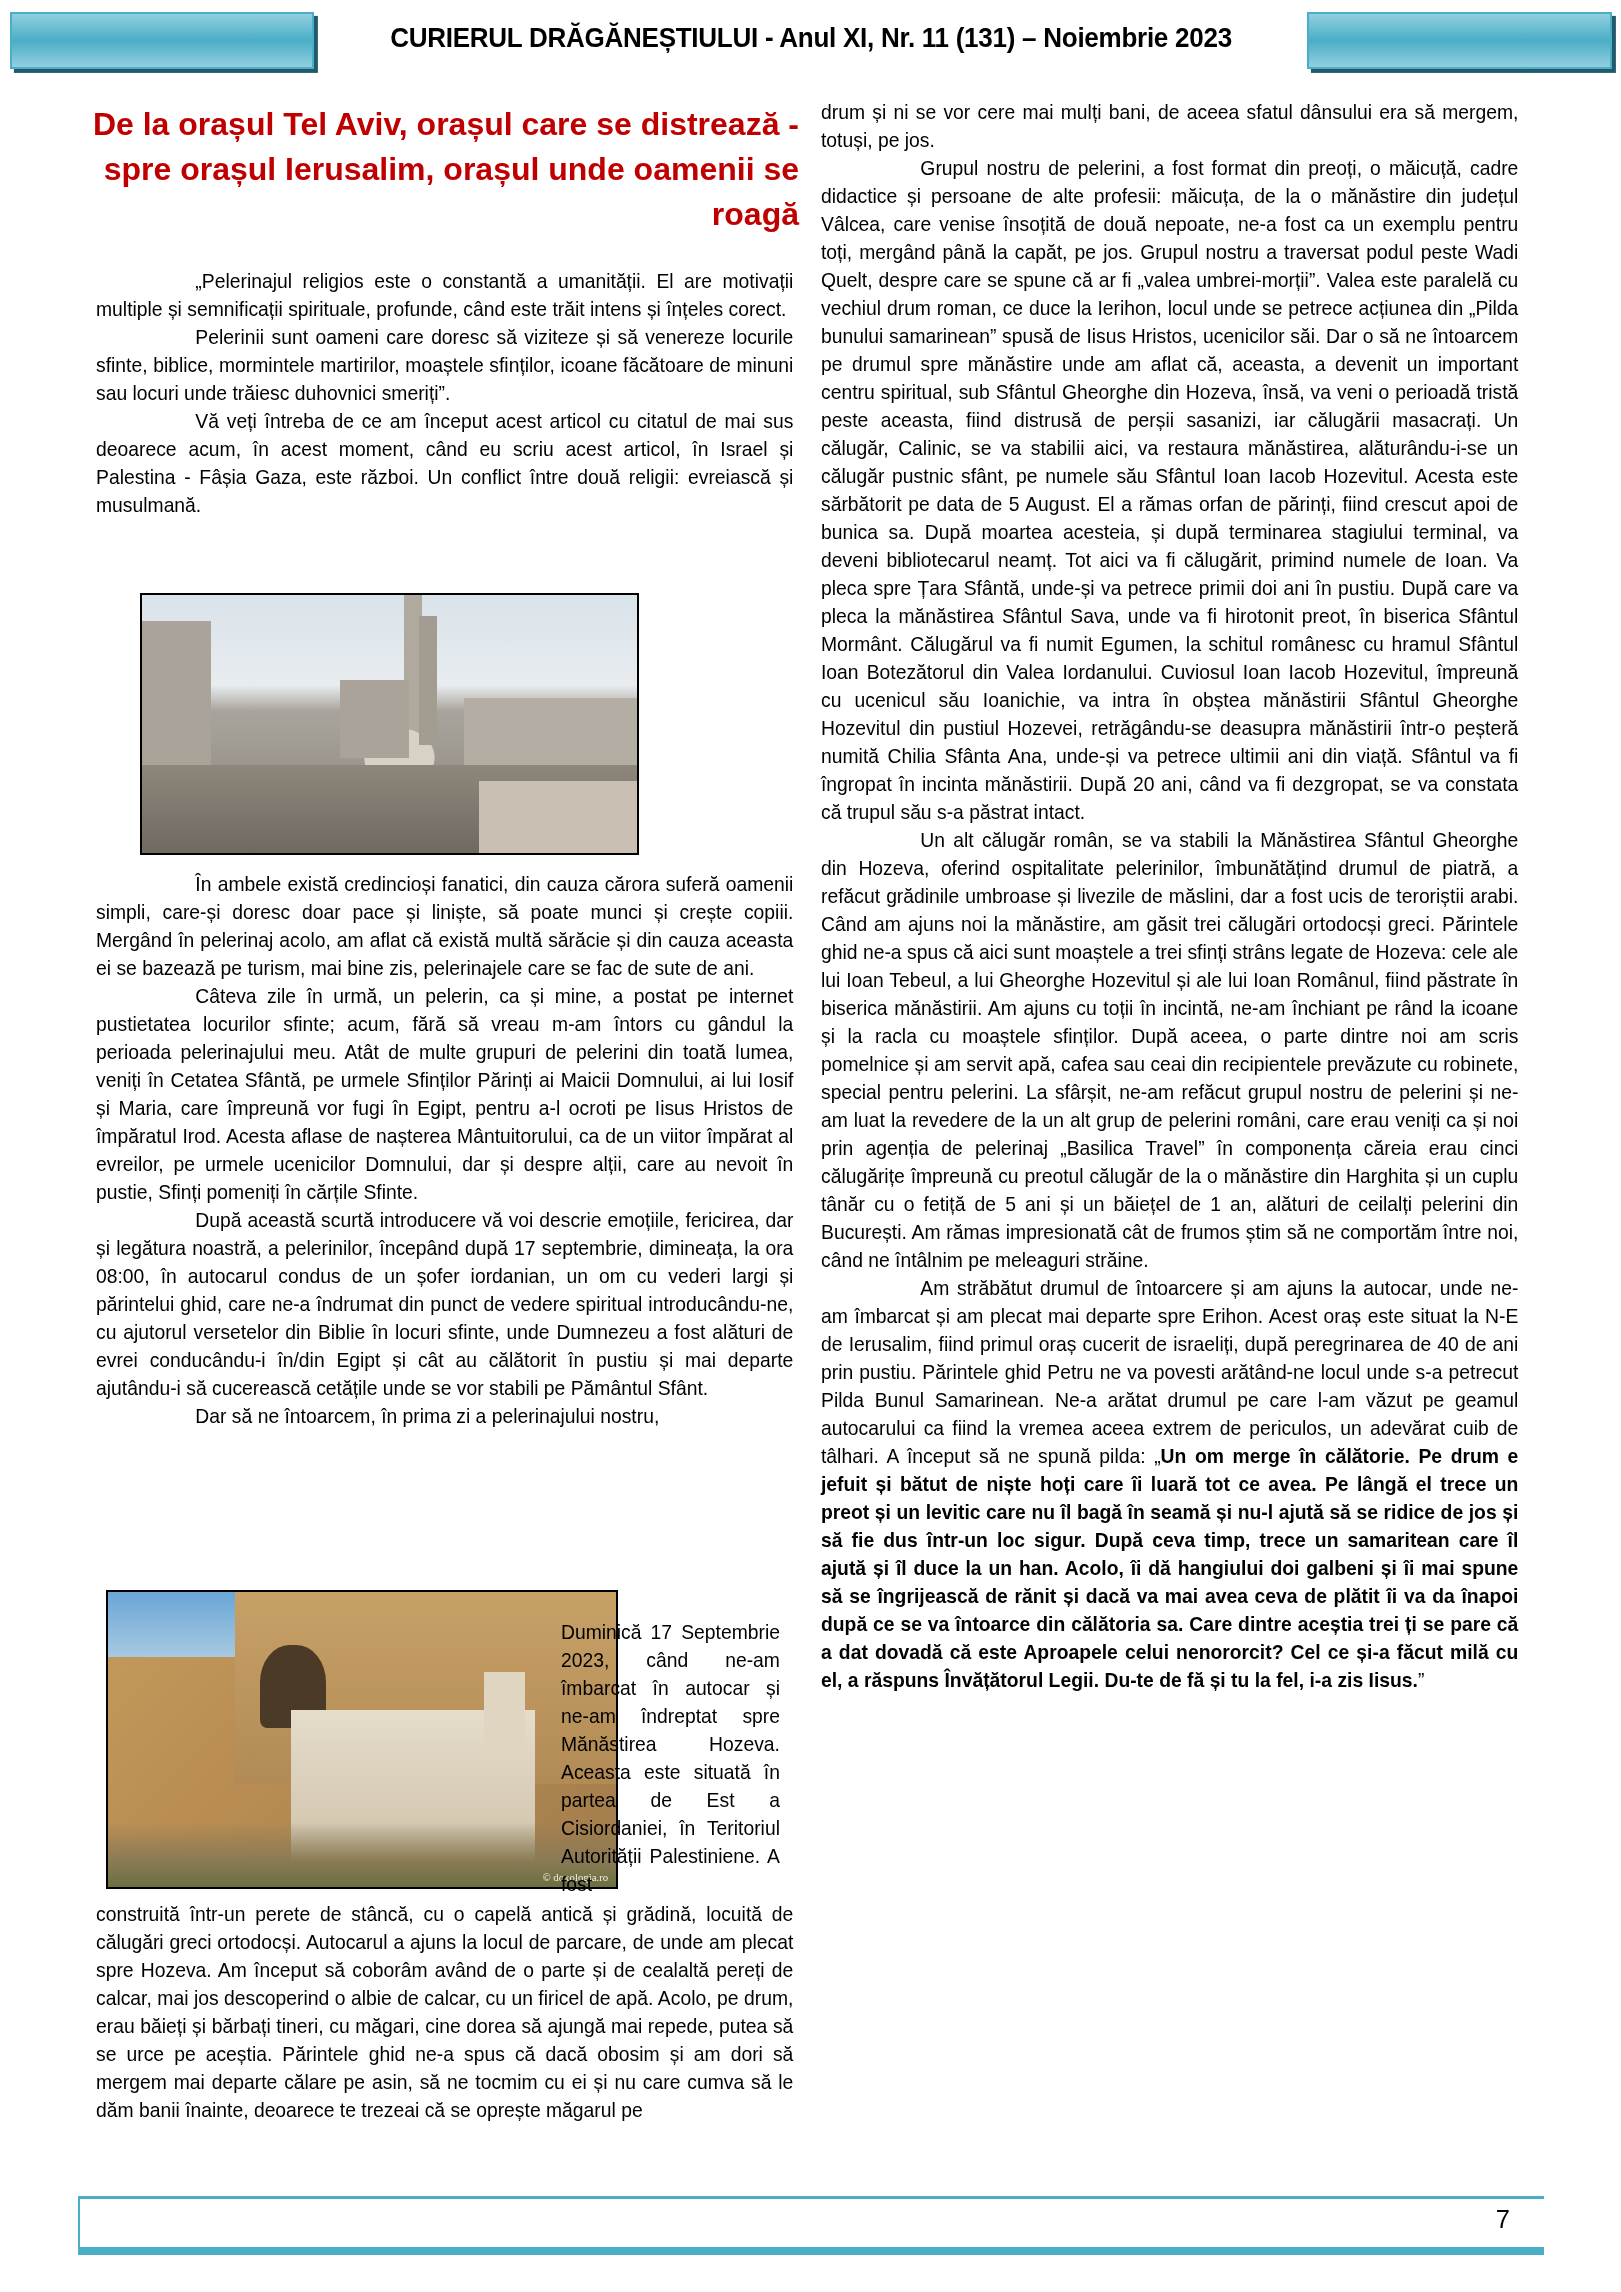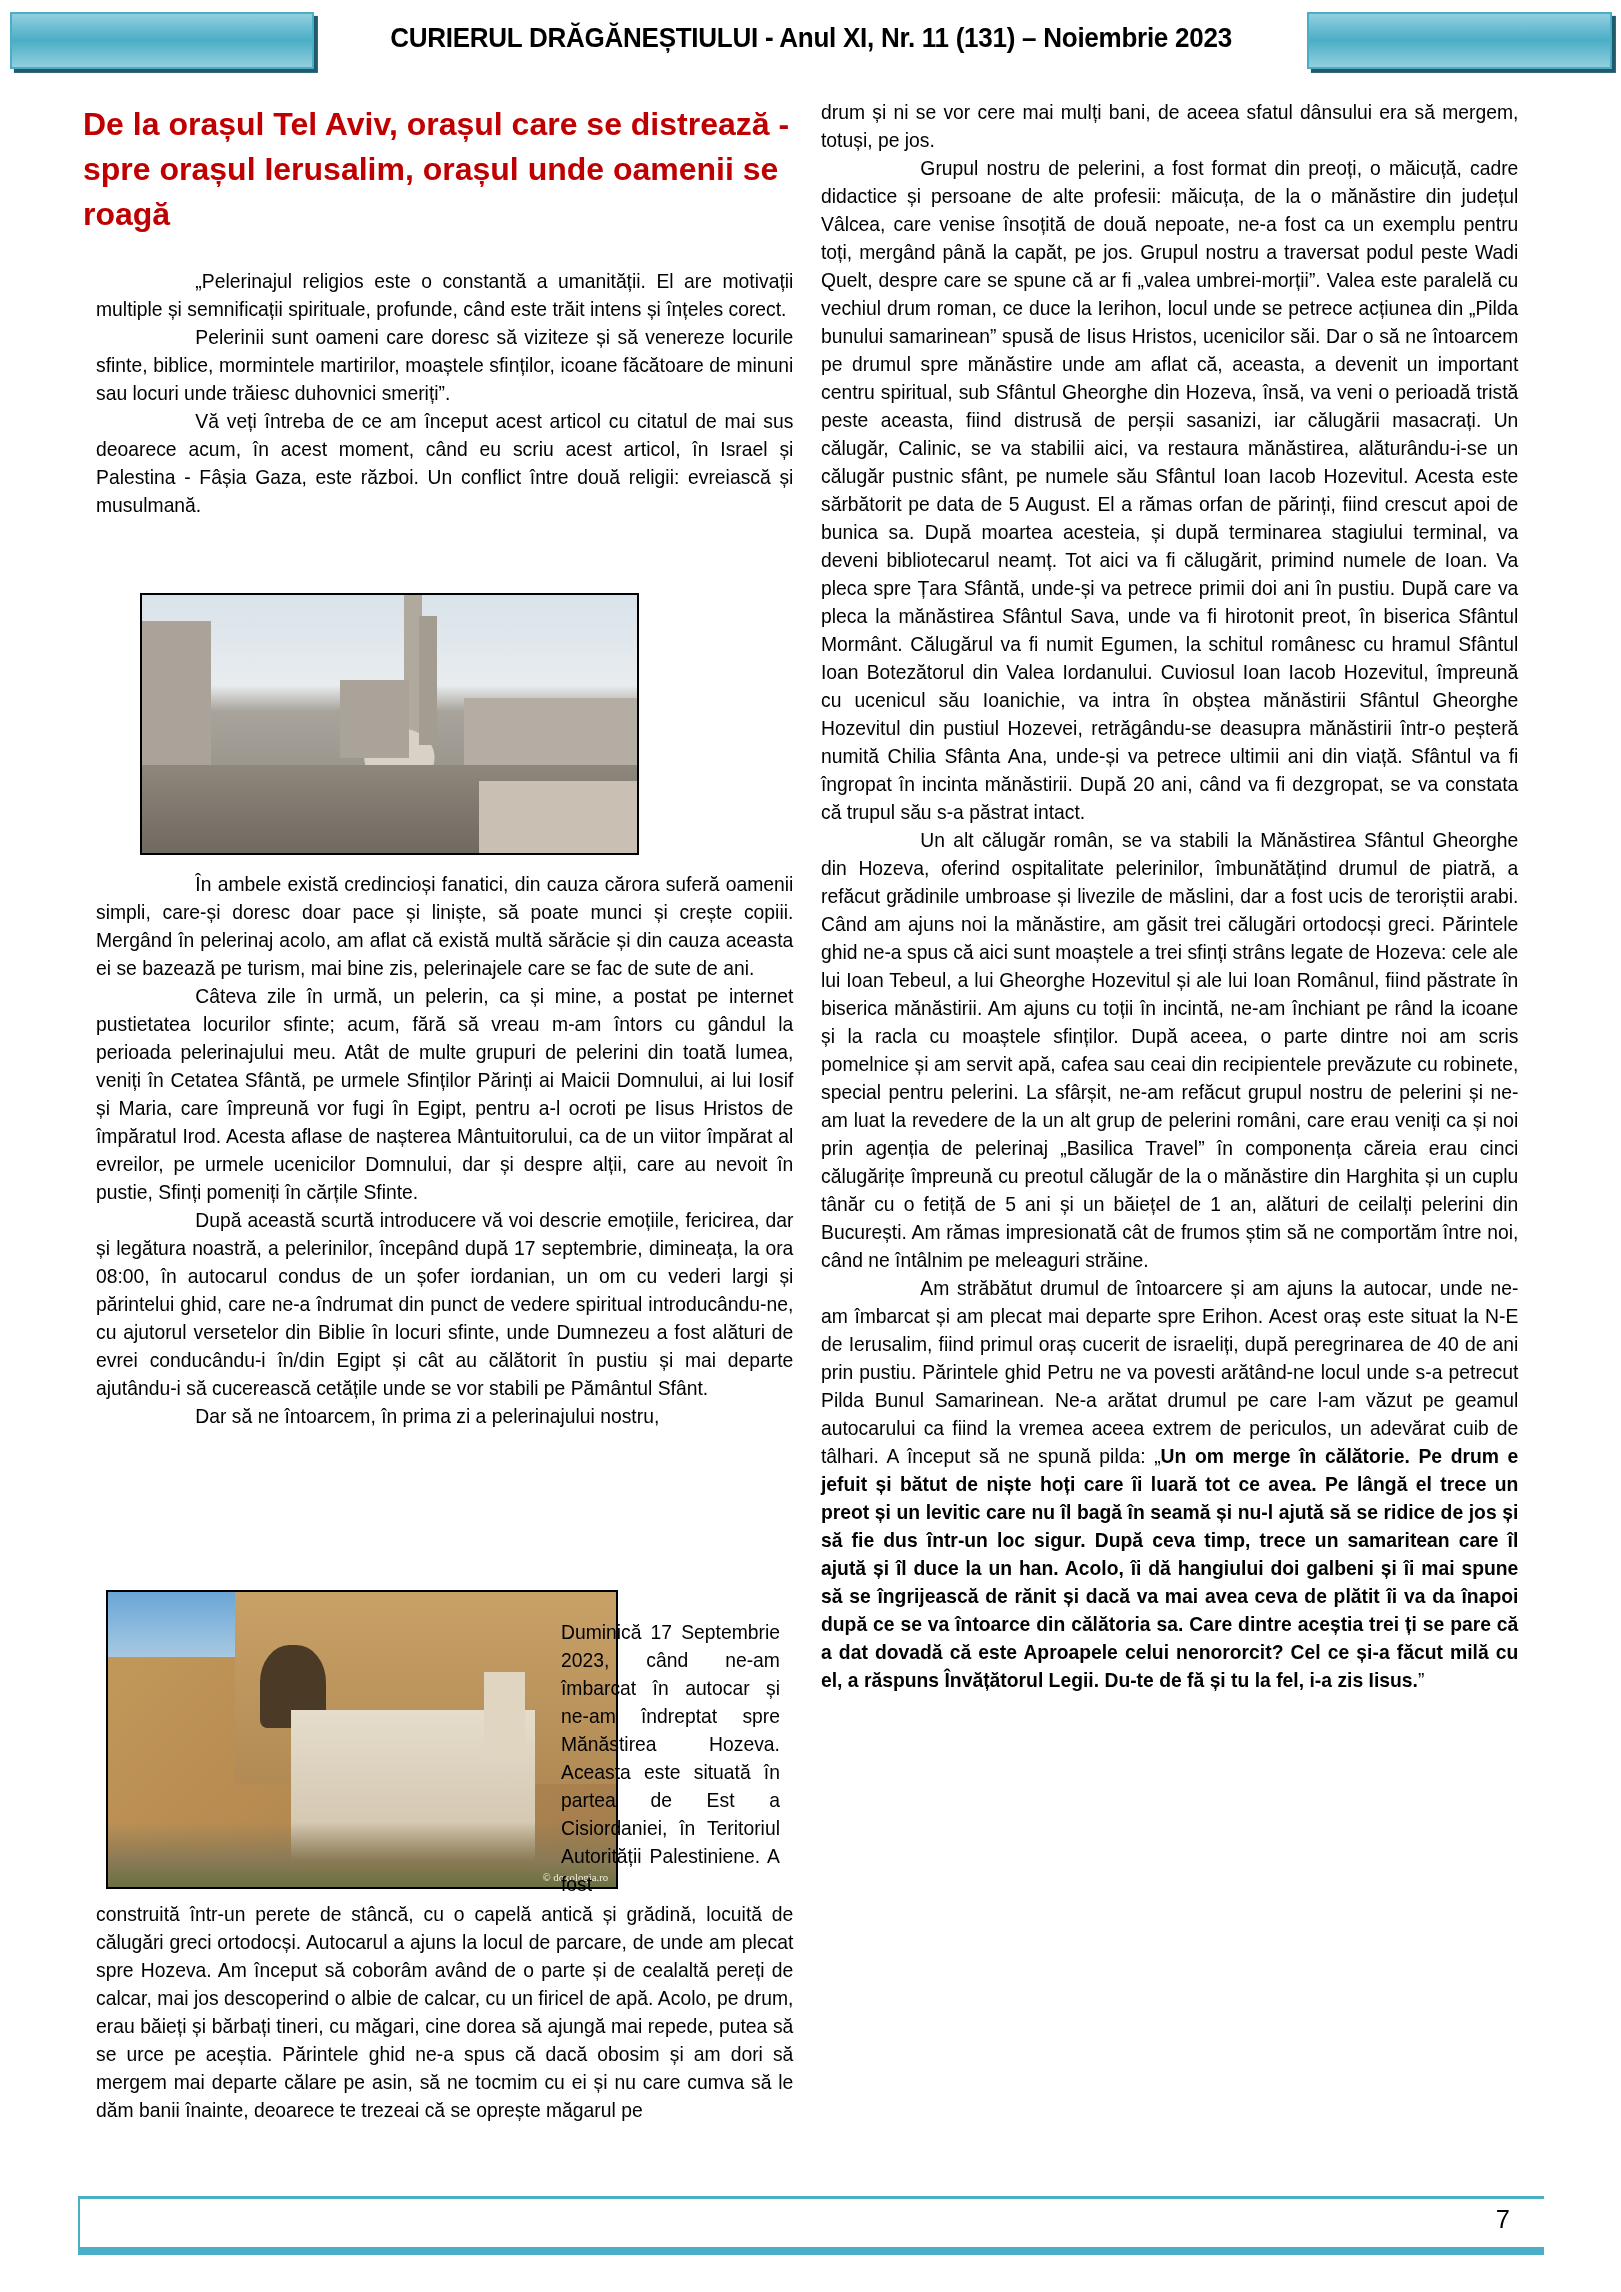--- a/index.html
+++ b/index.html
@@ -7,21 +7,21 @@
 
   .hdr-bar { position: absolute; top: 11.8px; height: 57px; box-sizing: border-box;
     border: 2.9px solid #4aaec6;
     background: linear-gradient(to bottom, #92cfe0 0%, #4aaec6 50%, #92cfe0 100%);
     box-shadow: 3.9px 3.9px 0 #215a6a; }
   .hdr-left { left: 9.8px; width: 304px; }
   .hdr-right { left: 1307px; width: 305px; }
   .hdr-title { position: absolute; top: 21.6px; left: 333px; width: 956px; text-align: center;
     font-family: "Liberation Sans", sans-serif; font-weight: bold; font-size: 28px; letter-spacing: -0.3px; white-space: nowrap; transform: scaleX(0.93); transform-origin: center; }
 
-  .article-title { position: absolute; left: 83px; top: 102px; width: 716px; text-align: left;
+  .article-title { position: absolute; left: 83px; top: 102px; width: 716px; text-align: right;
     color: #c00000; font-family: "Liberation Sans", sans-serif; font-weight: bold; font-size: 32px; line-height: 45px; margin: 0; }
 
   .col { position: absolute; font-family: "Liberation Sans", sans-serif; font-size: 21px; line-height: 28px; text-align: justify; transform: scaleX(0.92); transform-origin: left top; }
   .col p { margin: 0; }
   .col .ind { text-indent: 108px; }
   .b { font-weight: bold; }
 
   .photo { position: absolute; border: 2.9px solid #000; box-sizing: border-box; overflow: hidden; }
   .gaza { left: 140px; top: 593px; width: 499px; height: 262px;
     background:

